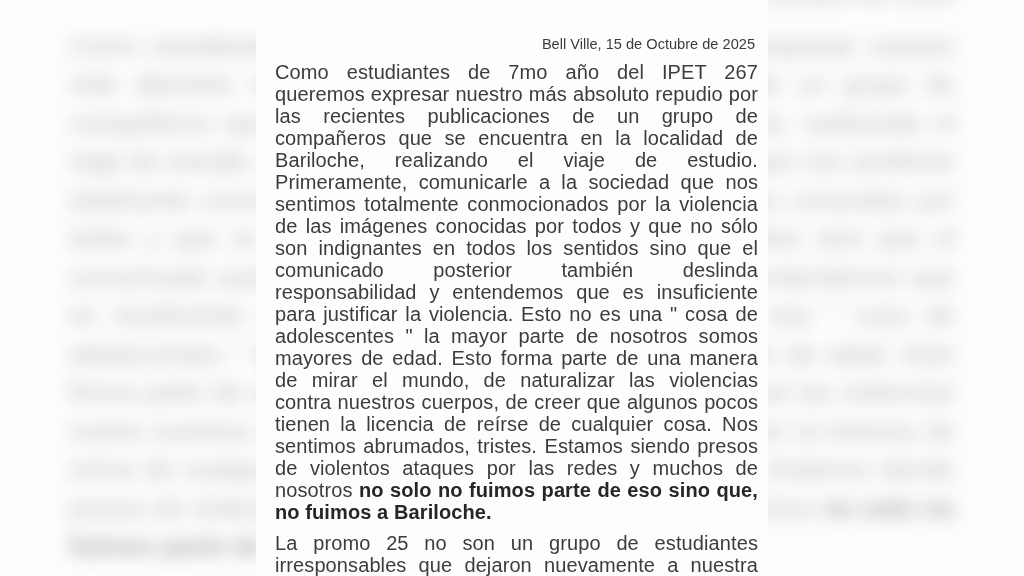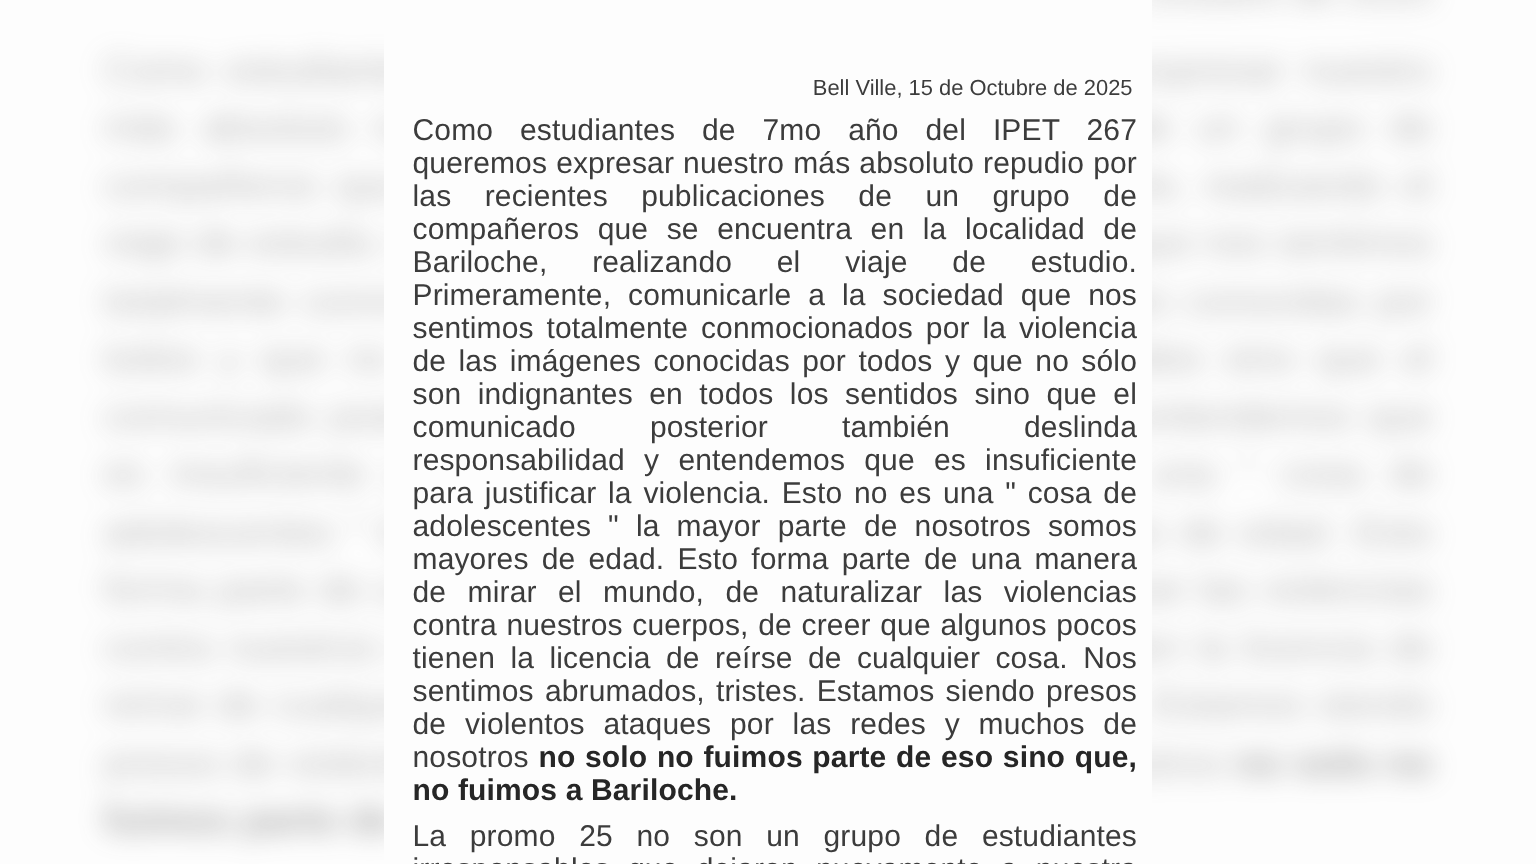--- a/index.html
+++ b/index.html
@@ -43,21 +43,21 @@
   }
   
   .page {
     position: absolute;
     left: 256px;
     top: 0;
     width: 512px;
     height: 576px;
     box-sizing: border-box;
     background: var(--page-bg, #fdfdfd);
-    padding: 48px 10px 0 19px;
+    padding: 33px 10px 0 19px;
     color: var(--text-color, #3c3c3c);
   }
   .date {
     text-align: right;
     font-size: 14.6px;
     line-height: 22px;
     margin: 0 3px 6px 0;
     color: var(--text-color, #3c3c3c);
   }
   .letter-body {

